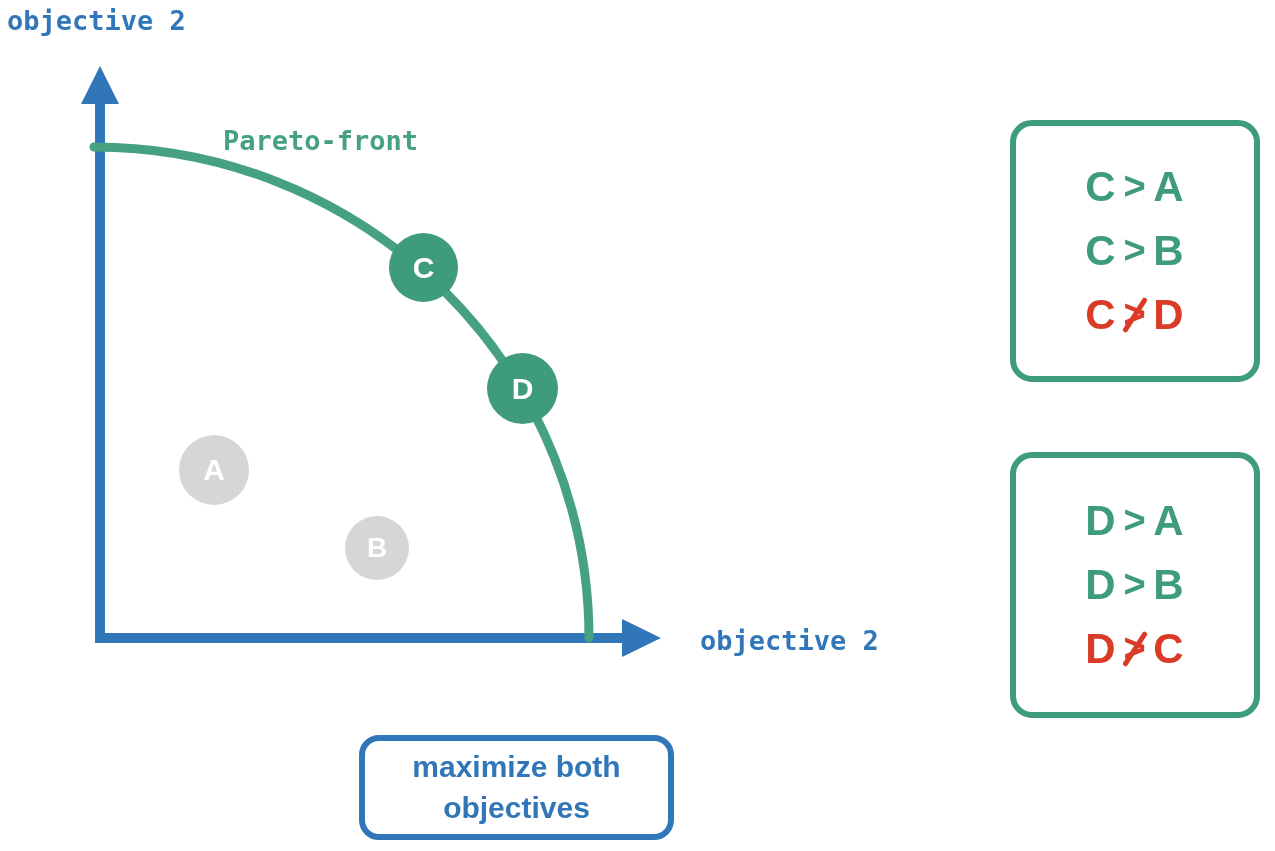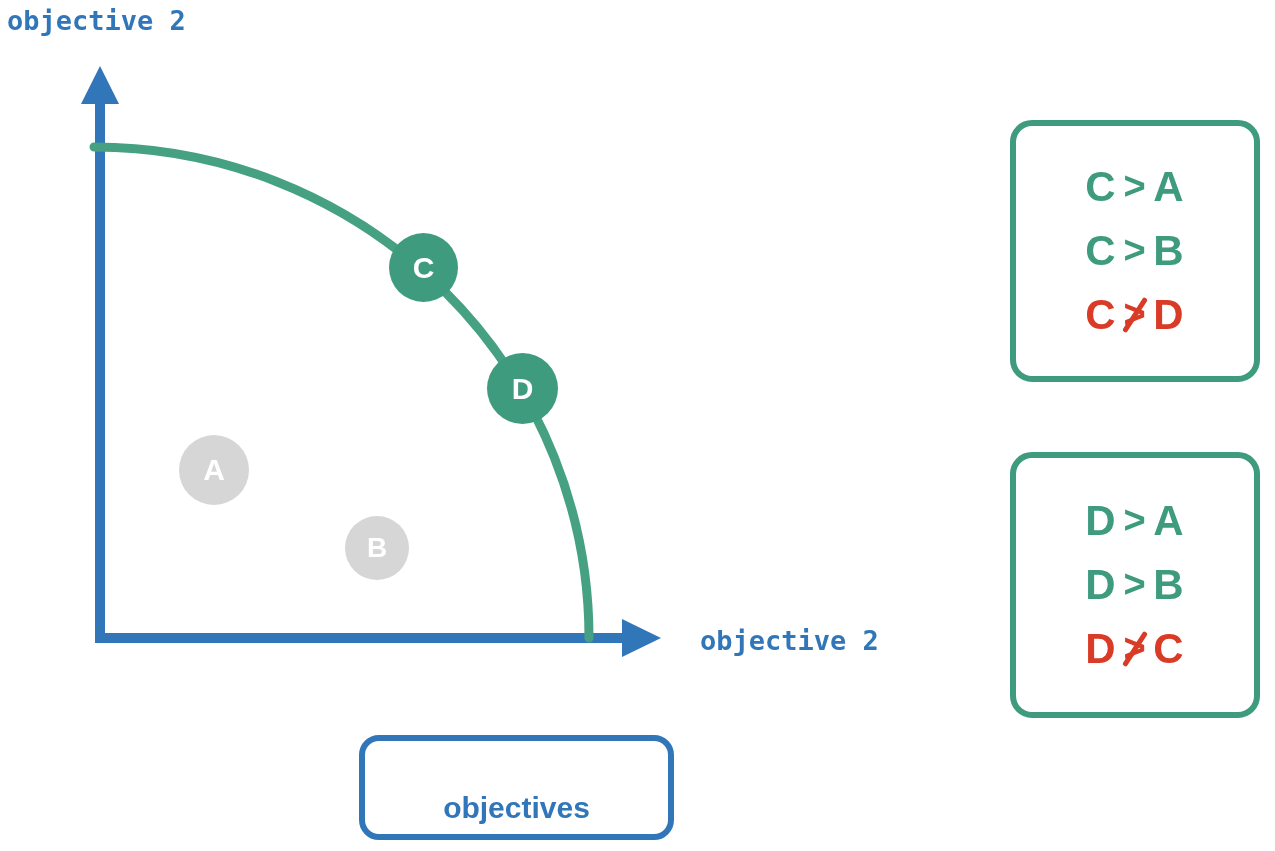--- a/index.html
+++ b/index.html
@@ -152,20 +152,21 @@
 </style>
 </head>
 <body>
 
 <div id="canvas">
 
   <div class="axis-label" id="label-obj2">objective 2</div>
 
   <div class="axis-label" id="label-obj1">objective 2</div>
 
+  <div id="label-pareto">Pareto-front</div>
 
   <svg id="plot-svg" viewBox="0 0 1275 851">
 
     <rect x="95" y="100" width="10" height="543" fill="#3176b8"></rect>
 
     <polygon points="100,66 119,104 81,104" fill="#3176b8"></polygon>
 
     <rect x="95" y="633" width="530" height="10" fill="#3176b8"></rect>
 
     <polygon points="661,638 622,619 622,657" fill="#3176b8"></polygon>
@@ -217,18 +218,18 @@
     </div>
     <div class="relation-row holds-not">
       <span class="rel-left">D</span>
       <span class="rel-op negated">&gt;</span>
       <span class="rel-right">C</span>
     </div>
   </div>
 
   <div id="note-box">
     <div>
-      <br>
+      <span>maximize both</span><br>
       <span>objectives</span>
     </div>
   </div>
 
 </div>
 
 </body></html>

